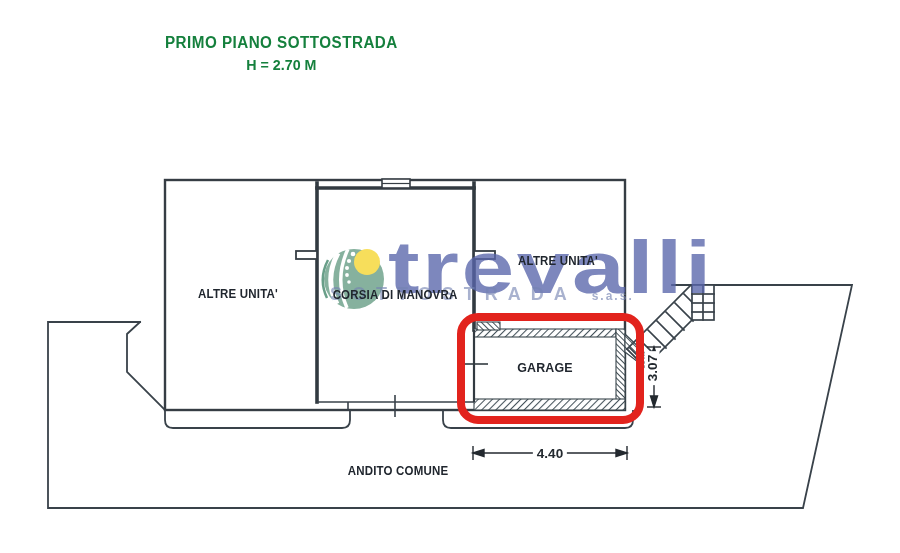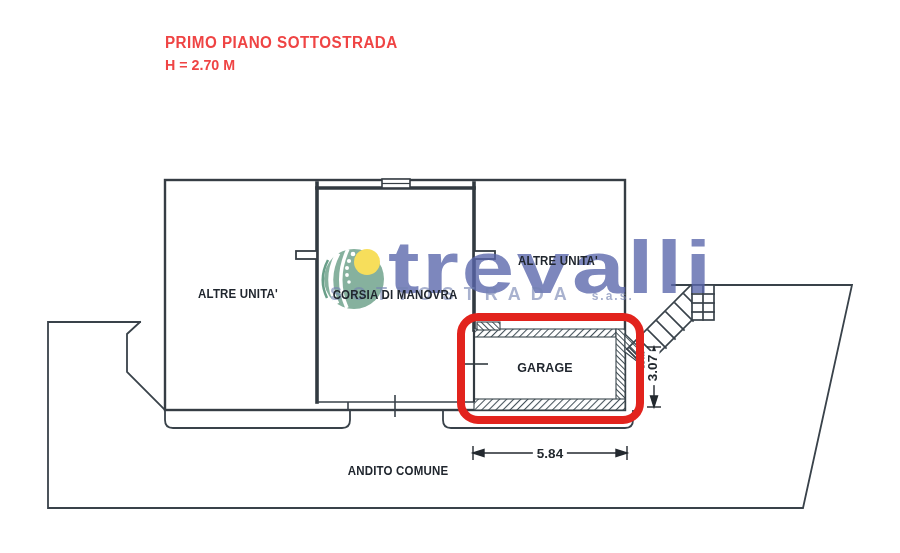--- a/index.html
+++ b/index.html
@@ -7,21 +7,21 @@
     position:relative;width:900px;height:553px;background:#ffffff;overflow:hidden;
     font-family:"Liberation Sans",sans-serif;
   }
   #plan-svg{position:absolute;left:0;top:0;z-index:1;}
   
   .plan-label{
     position:absolute;z-index:3;white-space:nowrap;color:#20262e;
     font-weight:700;font-size:12.5px;letter-spacing:.2px;
     transform:translate(-50%,-50%) scaleX(.92);
   }
-  .title-block{position:absolute;left:165px;top:34px;z-index:3;color:#ef4444;}
+  .title-block{position:absolute;left:165px;top:34px;z-index:3;color:#15803d;text-align:center;}
   .title-line1{font-size:16px;font-weight:700;letter-spacing:.5px;transform:scaleX(.95);transform-origin:left;}
   .title-line2{font-size:15px;font-weight:700;margin-top:4px;transform:scaleX(.95);transform-origin:left;}
   .dim-label{
     position:absolute;z-index:3;background:#ffffff;padding:0 4px;color:#23292f;
     font-weight:700;font-size:13.5px;white-space:nowrap;
     transform:translate(-50%,-50%);
   }
   .dim-label.vertical{transform:translate(-50%,-50%) rotate(-90deg);}
   
   #watermark{position:absolute;left:0;top:0;z-index:2;pointer-events:none;}
@@ -167,17 +167,17 @@
   <div class="plan-label" style="left:238px;top:294px;">ALTRE UNITA'</div>
 
   <div class="plan-label" style="left:395px;top:295px;">CORSIA DI MANOVRA</div>
 
   <div class="plan-label" style="left:558px;top:261px;">ALTRE UNITA'</div>
 
   <div class="plan-label" style="left:545px;top:367px;font-size:13.5px;">GARAGE</div>
 
   <div class="plan-label" style="left:398px;top:471px;">ANDITO COMUNE</div>
 
-  <div class="dim-label" style="left:550px;top:453px;">5.84</div>
+  <div class="dim-label" style="left:550px;top:453px;">4.40</div>
 
   <div class="dim-label vertical" style="left:652px;top:368px;">3.07</div>
 
 </div>
 
 </body></html>

